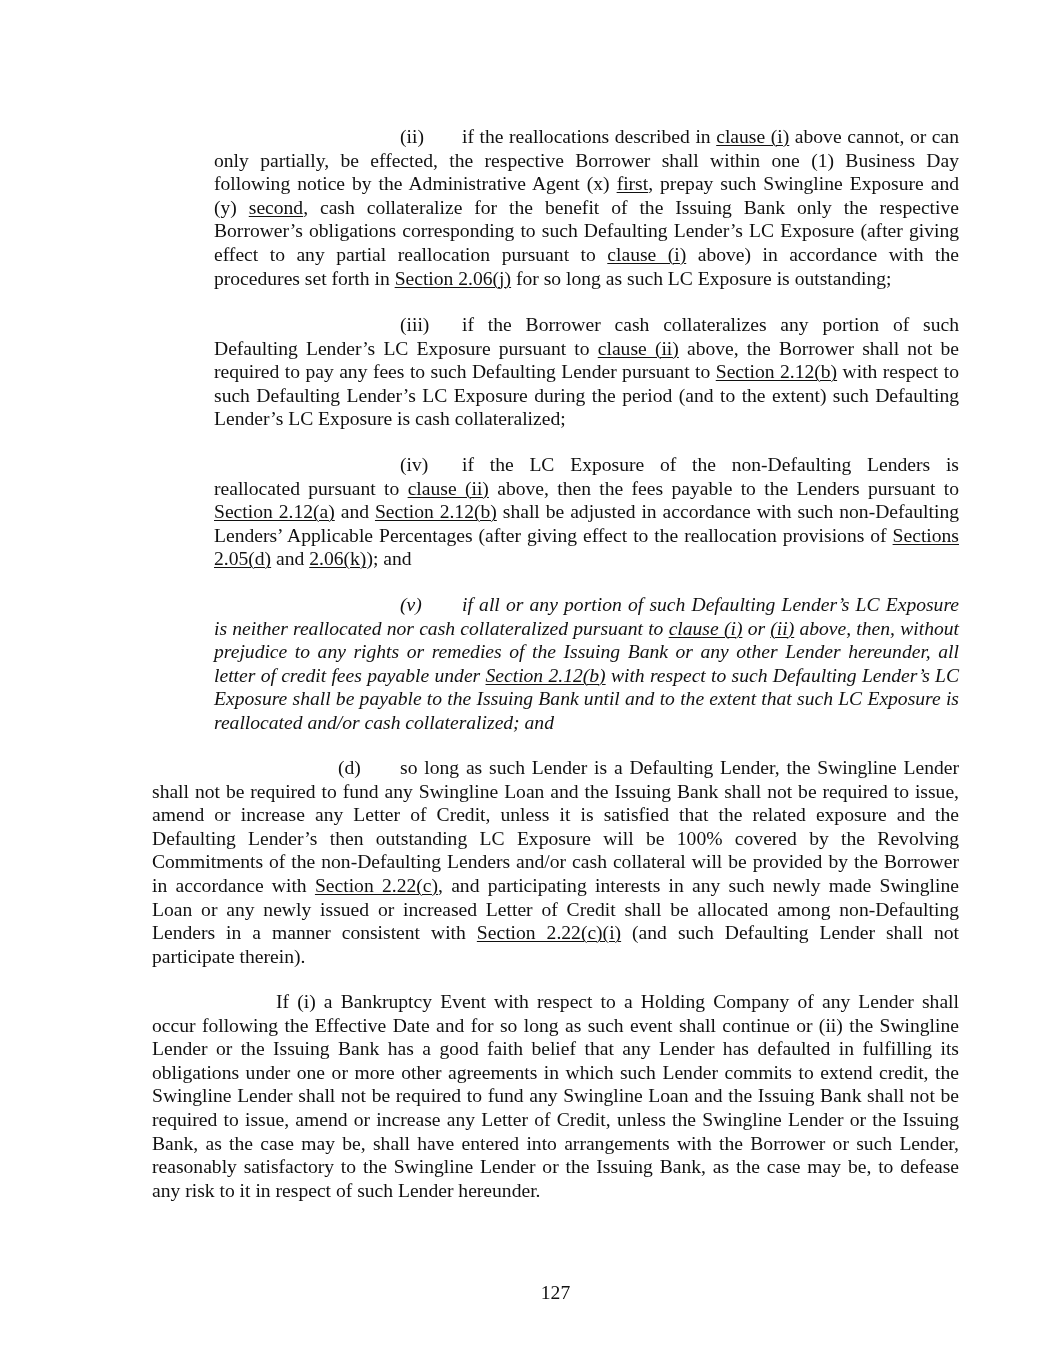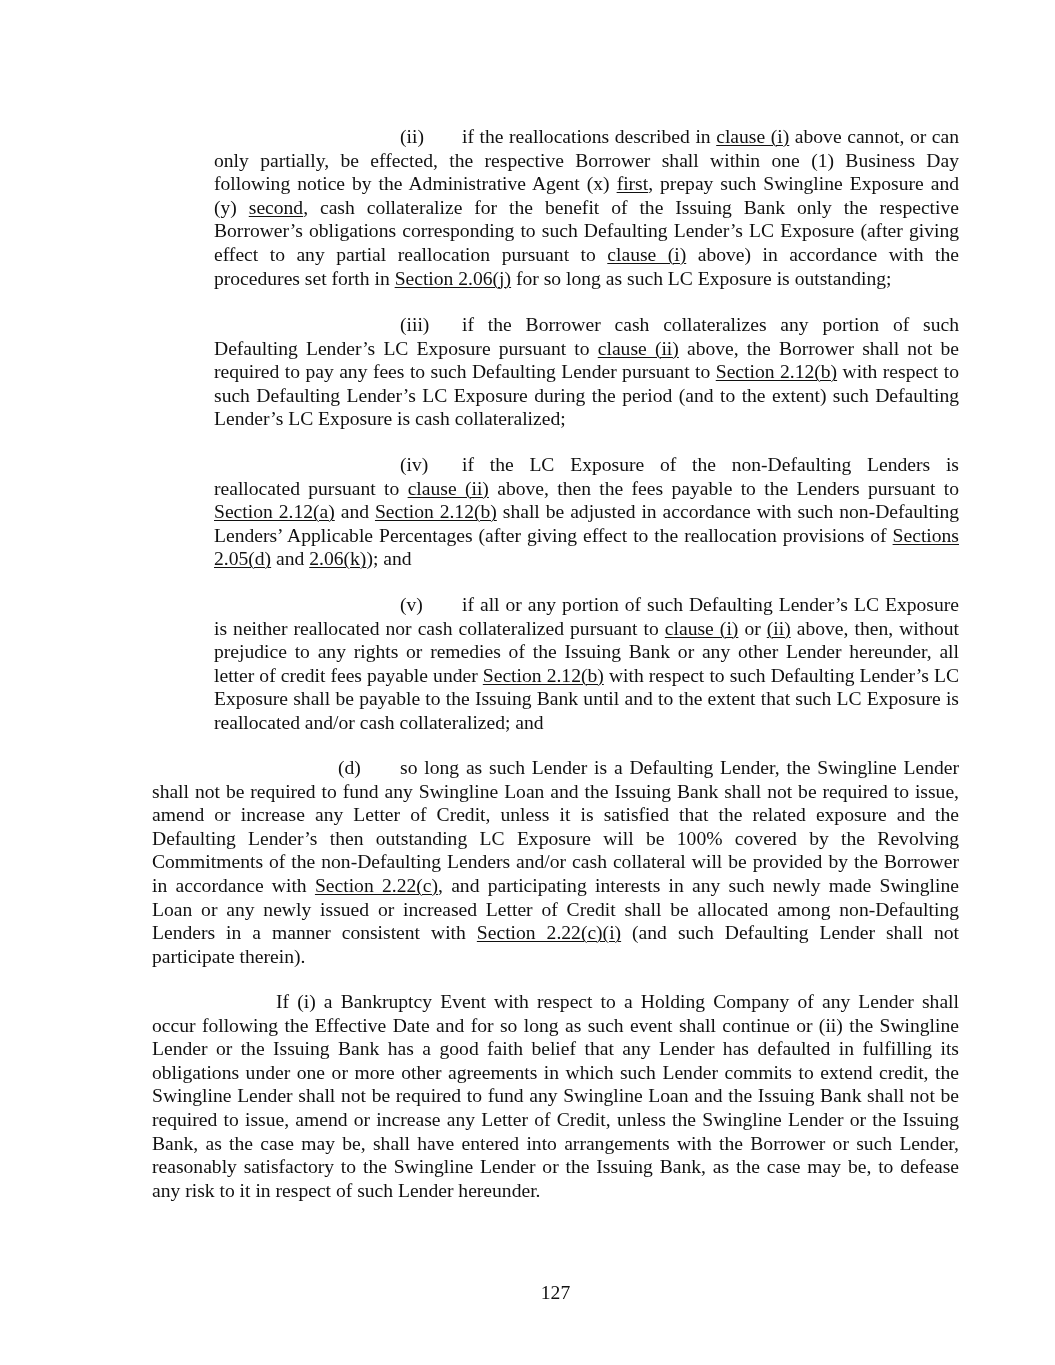--- a/index.html
+++ b/index.html
@@ -30,21 +30,21 @@
   </p>
 
   <p class="para sub" style="top:313px;">
     <span class="num" style="margin-left:186px;width:62px;">(iii)</span><span class="body"><span>if the Borrower cash collateralizes any portion of such Defaulting Lender’s LC Exposure pursuant to </span><span class="u">clause (ii)</span><span> above, the Borrower shall not be required to pay any fees to such Defaulting Lender pursuant to </span><span class="u">Section 2.12(b)</span><span> with respect to such Defaulting Lender’s LC Exposure during the period (and to the extent) such Defaulting Lender’s LC Exposure is cash collateralized;</span></span>
   </p>
 
   <p class="para sub" style="top:453px;font-family:Liberation Serif, serif;">
     <span class="num" style="margin-left:186px;width:62px;">(iv)</span><span class="body"><span>if the LC Exposure of the non-Defaulting Lenders is reallocated pursuant to </span><span class="u">clause (ii)</span><span> above, then the fees payable to the Lenders pursuant to </span><span class="u">Section 2.12(a)</span><span> and </span><span class="u">Section 2.12(b)</span><span> shall be adjusted in accordance with such non-Defaulting Lenders’ Applicable Percentages (after giving effect to the reallocation provisions of </span><span class="u">Sections 2.05(d)</span><span> and </span><span class="u">2.06(k)</span><span>); and</span></span>
   </p>
 
-  <p class="para sub" style="top:593px;">
+  <p class="para sub" style="top:593px;font-style:italic;">
     <span class="num" style="margin-left:186px;width:62px;">(v)</span><span class="body"><span>if all or any portion of such Defaulting Lender’s LC Exposure is neither reallocated nor cash collateralized pursuant to </span><span class="u">clause (i)</span><span> or </span><span class="u">(ii)</span><span> above, then, without prejudice to any rights or remedies of the Issuing Bank or any other Lender hereunder, all letter of credit fees payable under </span><span class="u">Section 2.12(b)</span><span> with respect to such Defaulting Lender’s LC Exposure shall be payable to the Issuing Bank until and to the extent that such LC Exposure is reallocated and/or cash collateralized; and</span></span>
   </p>
 
   <p class="para main" style="top:756px;font-family:Liberation Serif, serif;">
     <span class="num" style="margin-left:186px;width:62px;">(d)</span><span class="body"><span>so long as such Lender is a Defaulting Lender, the Swingline Lender shall not be required to fund any Swingline Loan and the Issuing Bank shall not be required to issue, amend or increase any Letter of Credit, unless it is satisfied that the related exposure and the Defaulting Lender’s then outstanding LC Exposure will be 100% covered by the Revolving Commitments of the non-Defaulting Lenders and/or cash collateral will be provided by the Borrower in accordance with </span><span class="u">Section 2.22(c)</span><span>, and participating interests in any such newly made Swingline Loan or any newly issued or increased Letter of Credit shall be allocated among non-Defaulting Lenders in a manner consistent with </span><span class="u">Section 2.22(c)(i)</span><span> (and such Defaulting Lender shall not participate therein).</span></span>
   </p>
 
   <p class="para main" style="top:990px;">
     <span class="num" style="margin-left:124px;width:0px;"></span><span class="body"><span>If (i) a Bankruptcy Event with respect to a Holding Company of any Lender shall occur following the Effective Date and for so long as such event shall continue or (ii) the Swingline Lender or the Issuing Bank has a good faith belief that any Lender has defaulted in fulfilling its obligations under one or more other agreements in which such Lender commits to extend credit, the Swingline Lender shall not be required to fund any Swingline Loan and the Issuing Bank shall not be required to issue, amend or increase any Letter of Credit, unless the Swingline Lender or the Issuing Bank, as the case may be, shall have entered into arrangements with the Borrower or such Lender, reasonably satisfactory to the Swingline Lender or the Issuing Bank, as the case may be, to defease any risk to it in respect of such Lender hereunder.</span></span>
   </p>

